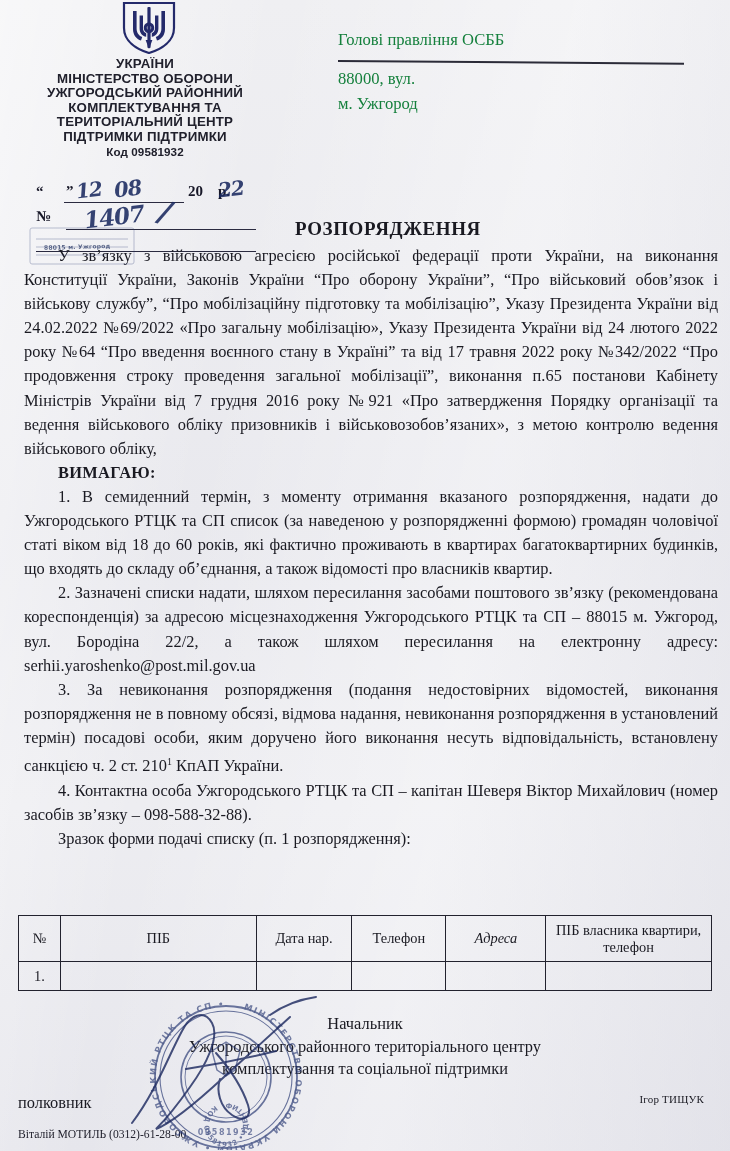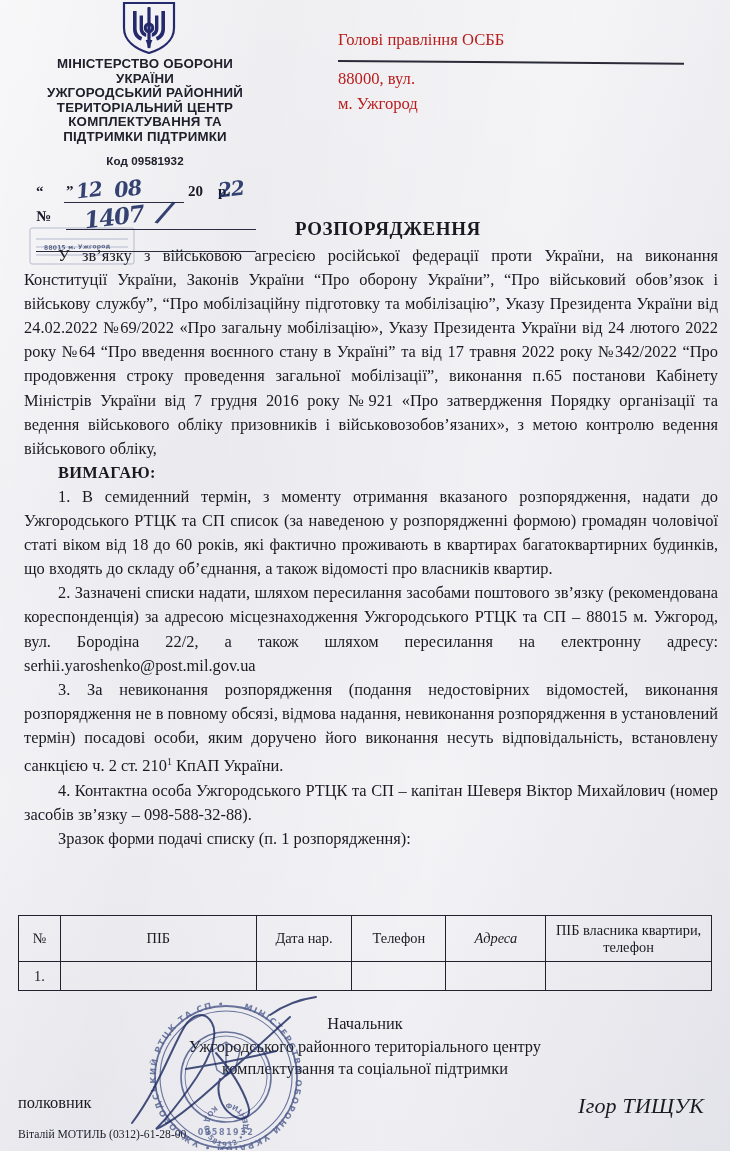--- a/index.html
+++ b/index.html
@@ -44,21 +44,21 @@
     line-height: 14.6px;
     letter-spacing: 0.2px;
     color: #20202c;
   }
   .letterhead .l { display:block; white-space: nowrap; }
   .letterhead .code {
     display:block;
     font-size: 11.6px;
     font-weight: 700;
     letter-spacing: 0.1px;
-    margin-top: 9px;
+    margin-top: 0;
   }
 
   
   .datebox {
     position: absolute; left: 36px; top: 182px; width: 230px;
     font-family: "Liberation Serif", serif;
     font-weight: 700;
     font-size: 15px;
     color: #181828;
   }
@@ -91,21 +91,21 @@
     position:absolute; left: 44px; top: 243px;
     font-family:"DejaVu Sans", sans-serif;
     font-size: 6px; font-weight:700; color:#2a3a66;
     letter-spacing:.2px; opacity:.75;
     transform: rotate(-1.5deg);
   }
 
   
   .addressee {
     position: absolute; left: 338px; top: 27px; width: 370px;
-    font-size: 16.6px; line-height: 25px; color:#b91c1c;
+    font-size: 16.6px; line-height: 25px; color:#15803d;
   }
   .addressee .rule {
     height: 1.5px; background:#2b2b38; margin: 8px 0 4px 0; width: 346px;
     transform: rotate(0.45deg); transform-origin: left center;
   }
   .addressee .al { display:block; white-space: nowrap; }
 
   
   .doc-title {
     position: absolute; left: 0; top: 218px; width: 100%;
@@ -163,21 +163,21 @@
   table.form th.c-adr  { width: 100px; font-style: italic; }
   table.form th.c-own  { width: 166px; }
 
   
   .sig { position: absolute; left: 18px; top: 1013px; width: 694px; }
   .sig .line { font-size: 16.4px; line-height: 22.5px; white-space: nowrap; text-align: center; }
   .sig .rank-row {
     position: relative; margin-top: 12px; height: 24px;
   }
   .sig .rank { position:absolute; left:0; top:0; font-size: 16.4px; }
-  .sig .name { position:absolute; right: 8px; top:0; font-size: 22px; letter-spacing:.2px;font-style:italic; }
+  .sig .name { position:absolute; right: 8px; top:0; font-size: 11px; letter-spacing:.2px; }
   .executor {
     position: absolute; left: 18px; top: 1128px;
     font-size: 11.6px; color:#22222e;
     font-family:"Liberation Serif", serif;
     white-space: nowrap;
     text-align: center;
   }
 
   
   .ink { position:absolute; z-index: 3; pointer-events:none; }
@@ -205,25 +205,25 @@
           <path d="M21.6 13.5 h3.4 v12.8 c0 2.6 1.4 4.2 3.2 4.9 v3.6 c-4.2-1-6.6-4-6.6-8.4 Z"></path>
           <path d="M40.4 13.5 h-3.4 v12.8 c0 2.6-1.4 4.2-3.2 4.9 v3.6 c4.2-1 6.6-4 6.6-8.4 Z"></path>
           <path d="M31 20.5 c3.1 0 5.2 2.3 5.2 5.3 0 3.1-2.1 5.4-5.2 5.4 -3.1 0-5.2-2.3-5.2-5.4 0-3 2.1-5.3 5.2-5.3 Z
                    m0 3.1 c-1.3 0-2.2 1-2.2 2.2 0 1.3 .9 2.3 2.2 2.3 1.3 0 2.2-1 2.2-2.3 0-1.2-.9-2.2-2.2-2.2 Z"></path>
           <path d="M27.6 38 h6.8 l-3.4 9 Z"></path>
         </g>
       </svg>
     </div>
 
     <div class="letterhead">
+      <span class="l">УКРАЇНИ</span>
       <span class="l">МІНІСТЕРСТВО ОБОРОНИ</span>
-      <span class="l">УКРАЇНИ</span>
       <span class="l">УЖГОРОДСЬКИЙ РАЙОННИЙ</span>
+      <span class="l">КОМПЛЕКТУВАННЯ ТА</span>
       <span class="l">ТЕРИТОРІАЛЬНИЙ ЦЕНТР</span>
-      <span class="l">КОМПЛЕКТУВАННЯ ТА</span>
       <span class="l">ПІДТРИМКИ ПІДТРИМКИ</span>
       <span class="code">Код 09581932</span>
     </div>
 
     <div class="datebox">
       <div class="dateline">
         <span class="q">“&nbsp;&nbsp;&nbsp;&nbsp;&nbsp;&nbsp;”</span>
         <span class="hand day">12</span>
         <span class="hand mon">08</span>
         <span class="rule1"></span>

